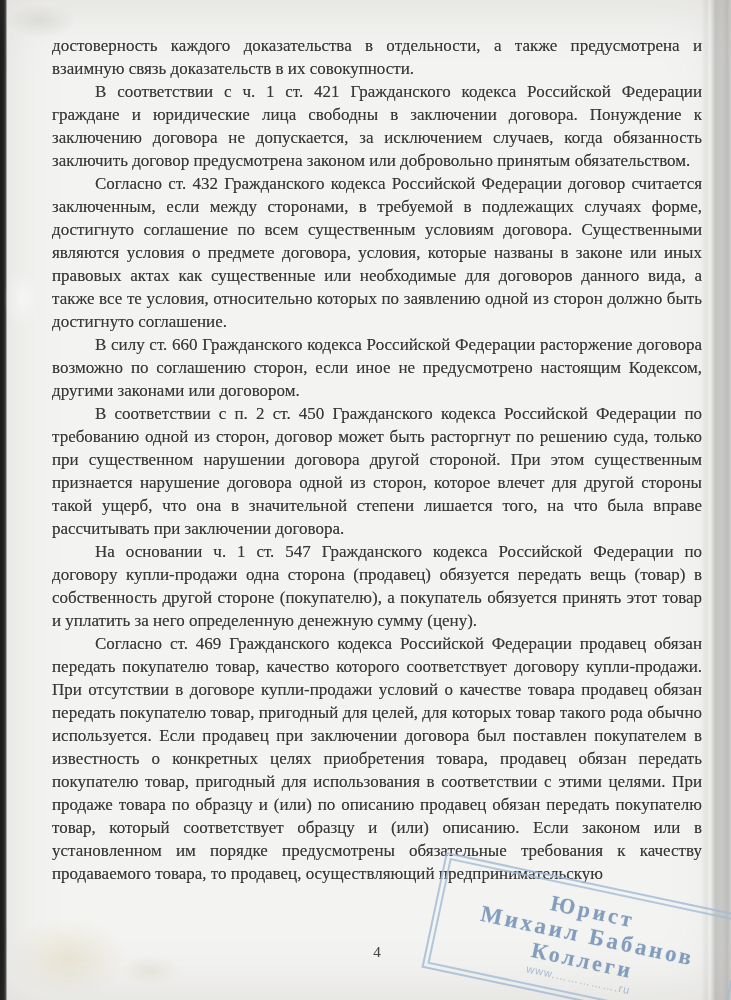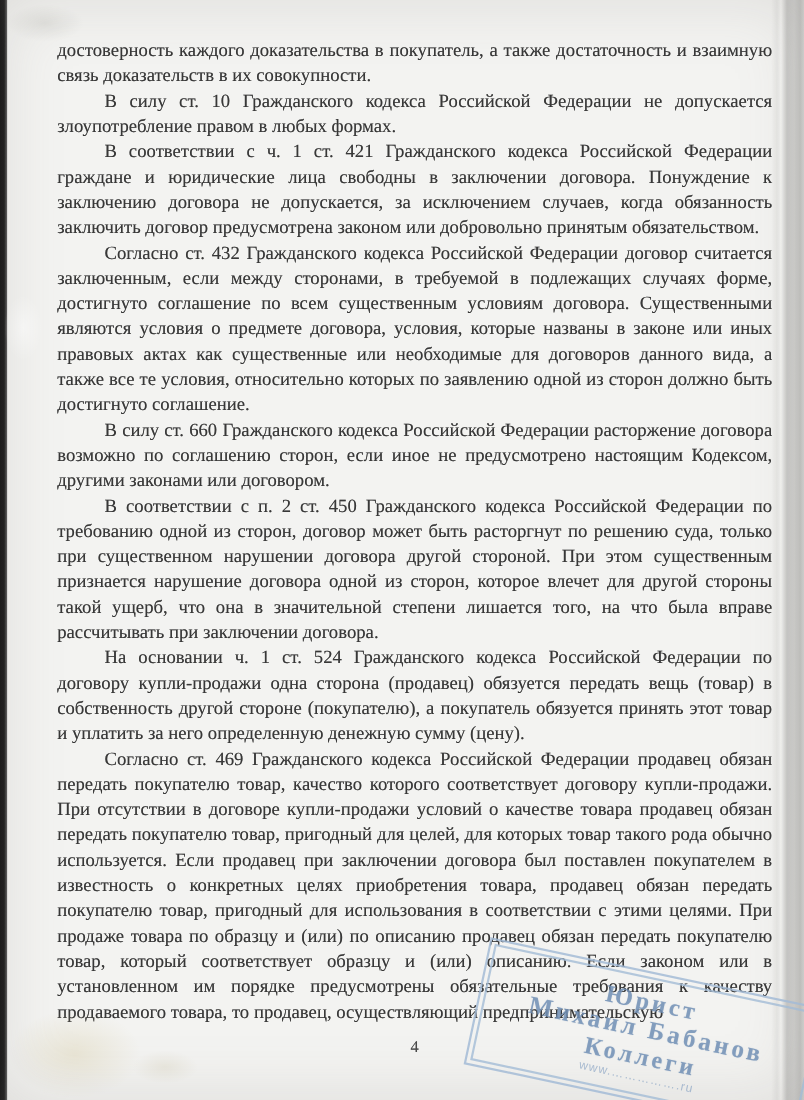--- a/index.html
+++ b/index.html
@@ -91,27 +91,26 @@
     font-size:11px;line-height:14px;letter-spacing:1px;
     font-family:"Liberation Sans", sans-serif;
   }
 </style>
 </head>
 <body>
 
 <div class="scan-page">
 
   <div class="content">
-    <p>достоверность каждого доказательства в покупатель, а также достаточность и взаимную связь доказательств в их совокупности.</p>
-    <p class="ind">В силу ст. 10 Гражданского кодекса Российской Федерации не допускается злоупотребление правом в любых формах.</p>
+    <p>достоверность каждого доказательства в отдельности, а также предусмотрена и взаимную связь доказательств в их совокупности.</p>
     <p class="ind">В соответствии с ч. 1 ст. 421 Гражданского кодекса Российской Федерации граждане и юридические лица свободны в заключении договора. Понуждение к заключению договора не допускается, за исключением случаев, когда обязанность заключить договор предусмотрена законом или добровольно принятым обязательством.</p>
     <p class="ind">Согласно ст. 432 Гражданского кодекса Российской Федерации договор считается заключенным, если между сторонами, в требуемой в подлежащих случаях форме, достигнуто соглашение по всем существенным условиям договора. Существенными являются условия о предмете договора, условия, которые названы в законе или иных правовых актах как существенные или необходимые для договоров данного вида, а также все те условия, относительно которых по заявлению одной из сторон должно быть достигнуто соглашение.</p>
     <p class="ind">В силу ст. 660 Гражданского кодекса Российской Федерации расторжение договора возможно по соглашению сторон, если иное не предусмотрено настоящим Кодексом, другими законами или договором.</p>
     <p class="ind">В соответствии с п. 2 ст. 450 Гражданского кодекса Российской Федерации по требованию одной из сторон, договор может быть расторгнут по решению суда, только при существенном нарушении договора другой стороной. При этом существенным признается нарушение договора одной из сторон, которое влечет для другой стороны такой ущерб, что она в значительной степени лишается того, на что была вправе рассчитывать при заключении договора.</p>
-    <p class="ind">На основании ч. 1 ст. 524 Гражданского кодекса Российской Федерации по договору купли-продажи одна сторона (продавец) обязуется передать вещь (товар) в собственность другой стороне (покупателю), а покупатель обязуется принять этот товар и уплатить за него определенную денежную сумму (цену).</p>
+    <p class="ind">На основании ч. 1 ст. 547 Гражданского кодекса Российской Федерации по договору купли-продажи одна сторона (продавец) обязуется передать вещь (товар) в собственность другой стороне (покупателю), а покупатель обязуется принять этот товар и уплатить за него определенную денежную сумму (цену).</p>
     <p class="ind">Согласно ст. 469 Гражданского кодекса Российской Федерации продавец обязан передать покупателю товар, качество которого соответствует договору купли-продажи. При отсутствии в договоре купли-продажи условий о качестве товара продавец обязан передать покупателю товар, пригодный для целей, для которых товар такого рода обычно используется. Если продавец при заключении договора был поставлен покупателем в известность о конкретных целях приобретения товара, продавец обязан передать покупателю товар, пригодный для использования в соответствии с этими целями. При продаже товара по образцу и (или) по описанию продавец обязан передать покупателю товар, который соответствует образцу и (или) описанию. Если законом или в установленном им порядке предусмотрены обязательные требования к качеству продаваемого товара, то продавец, осуществляющий предпринимательскую</p>
   </div>
 
   <div class="page-number">4</div>
 
   <div class="stamp">
     <div class="stamp-inner">
       <div class="stamp-line l1">Юрист</div>
       <div class="stamp-line l2">Михаил Бабанов</div>
       <div class="stamp-line l3">Коллеги</div>

